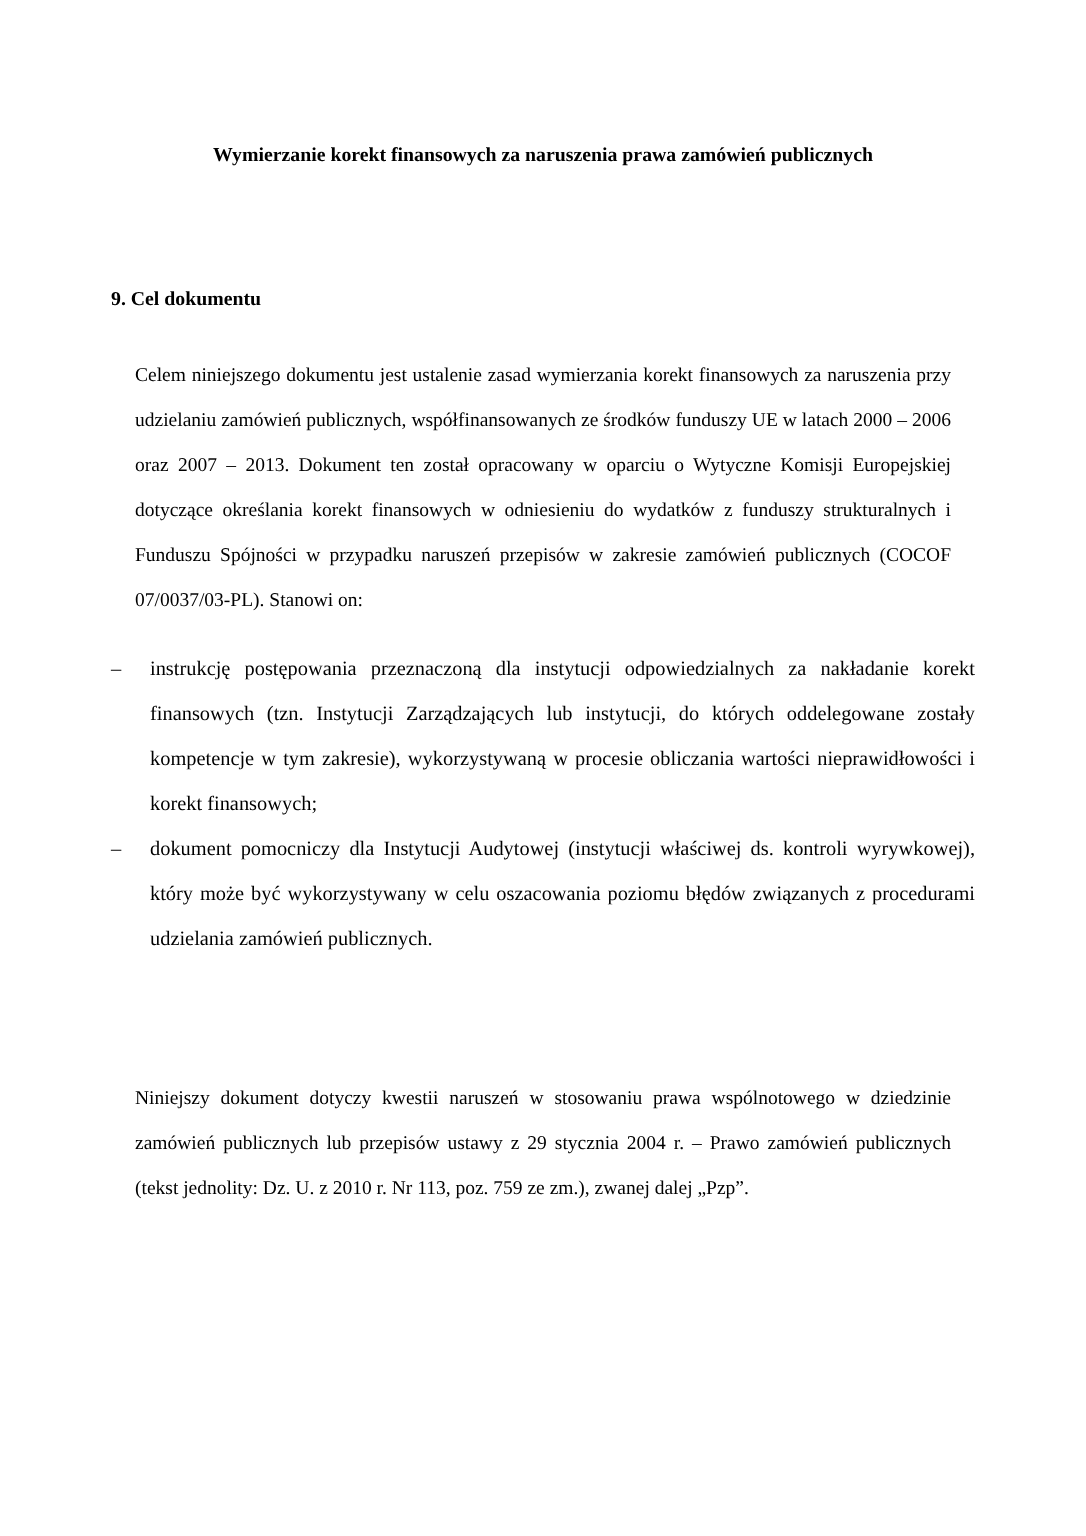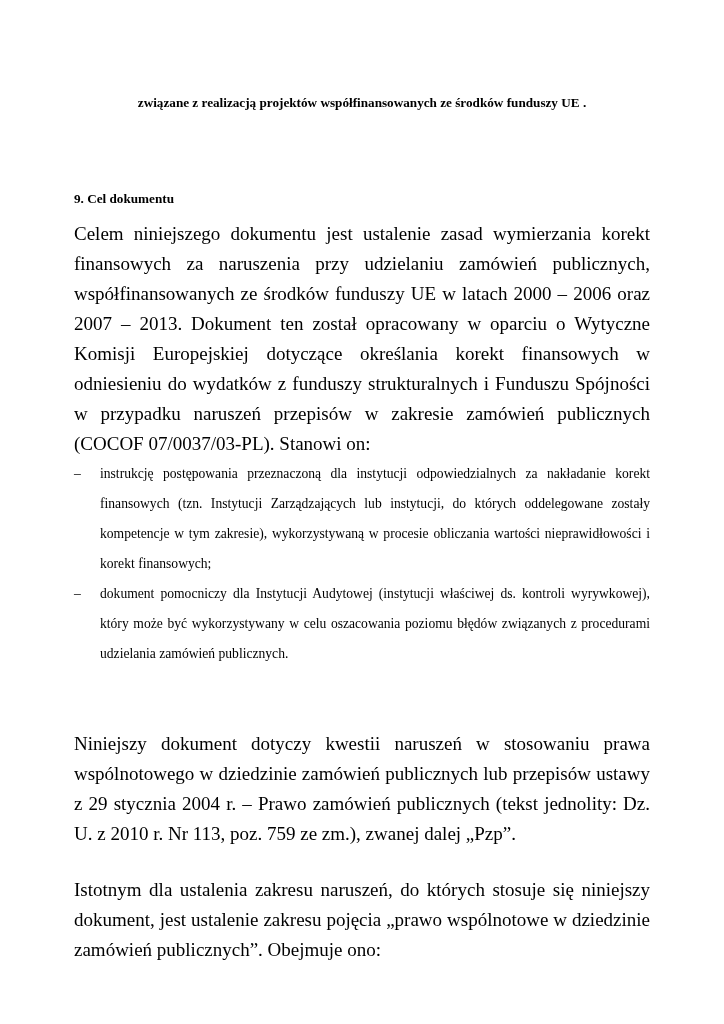--- a/index.html
+++ b/index.html
@@ -42,25 +42,25 @@
     margin: 0;
     padding: 0;
   }
   .heading-gap-1 {
     height: 72px;
   }
   .heading-gap-after {
     height: 10px;
   }
   p.body-par {
-    font-size: 19px;
+    font-size: 13px;
     line-height: 30px;
     text-align: justify;
     text-justify: inter-word;
-    margin: 0;
+    margin: 16px;
     padding: 0;
   }
   .bullet-list {
     list-style: none;
     margin: 0;
     padding: 0;
   }
   .bullet-item {
     position: relative;
     padding-left: 26px;
@@ -79,21 +79,21 @@
   .gap-md { height: 26px; }
   .gap-lg { height: 34px; }
 </style>
 </head>
 <body>
 
 <div class="page">
   <div class="content">
 
     <div class="doc-title">
-      <span class="line2">związane z realizacją projektów współfinansowanych ze środków funduszy UE .</span>
+      <span>Wymierzanie korekt finansowych za naruszenia prawa zamówień publicznych</span>
     </div>
 
     <div class="heading-gap-1"></div>
 
     <div class="section-heading">9. Cel dokumentu</div>
 
     <div class="heading-gap-after"></div>
 
     <p class="body-par">Celem niniejszego dokumentu jest ustalenie zasad wymierzania korekt finansowych za  naruszenia przy udzielaniu zamówień publicznych, współfinansowanych ze środków funduszy UE w latach 2000 – 2006 oraz 2007 – 2013. Dokument ten został opracowany w oparciu o Wytyczne Komisji Europejskiej dotyczące określania korekt finansowych w odniesieniu do wydatków z funduszy strukturalnych i Funduszu Spójności w przypadku naruszeń przepisów w zakresie zamówień publicznych (COCOF 07/0037/03-PL). Stanowi on:</p>
 
@@ -110,16 +110,15 @@
 
     <div class="gap-md"></div>
 
 
     <div class="gap-lg"></div>
 
     <p class="body-par">Niniejszy dokument dotyczy kwestii  naruszeń w stosowaniu prawa wspólnotowego w dziedzinie zamówień publicznych lub przepisów ustawy z 29 stycznia 2004 r. – Prawo zamówień publicznych (tekst jednolity: Dz. U. z 2010 r. Nr 113, poz. 759 ze zm.), zwanej dalej „Pzp”.</p>
 
     <div class="gap-md"></div>
 
-    <p class="body-par">Istotnym dla ustalenia zakresu naruszeń, do których stosuje się niniejszy dokument, jest ustalenie zakresu pojęcia „prawo wspólnotowe w dziedzinie zamówień publicznych”. Obejmuje ono:</p>
 
   </div>
 </div>
 
 </body></html>

